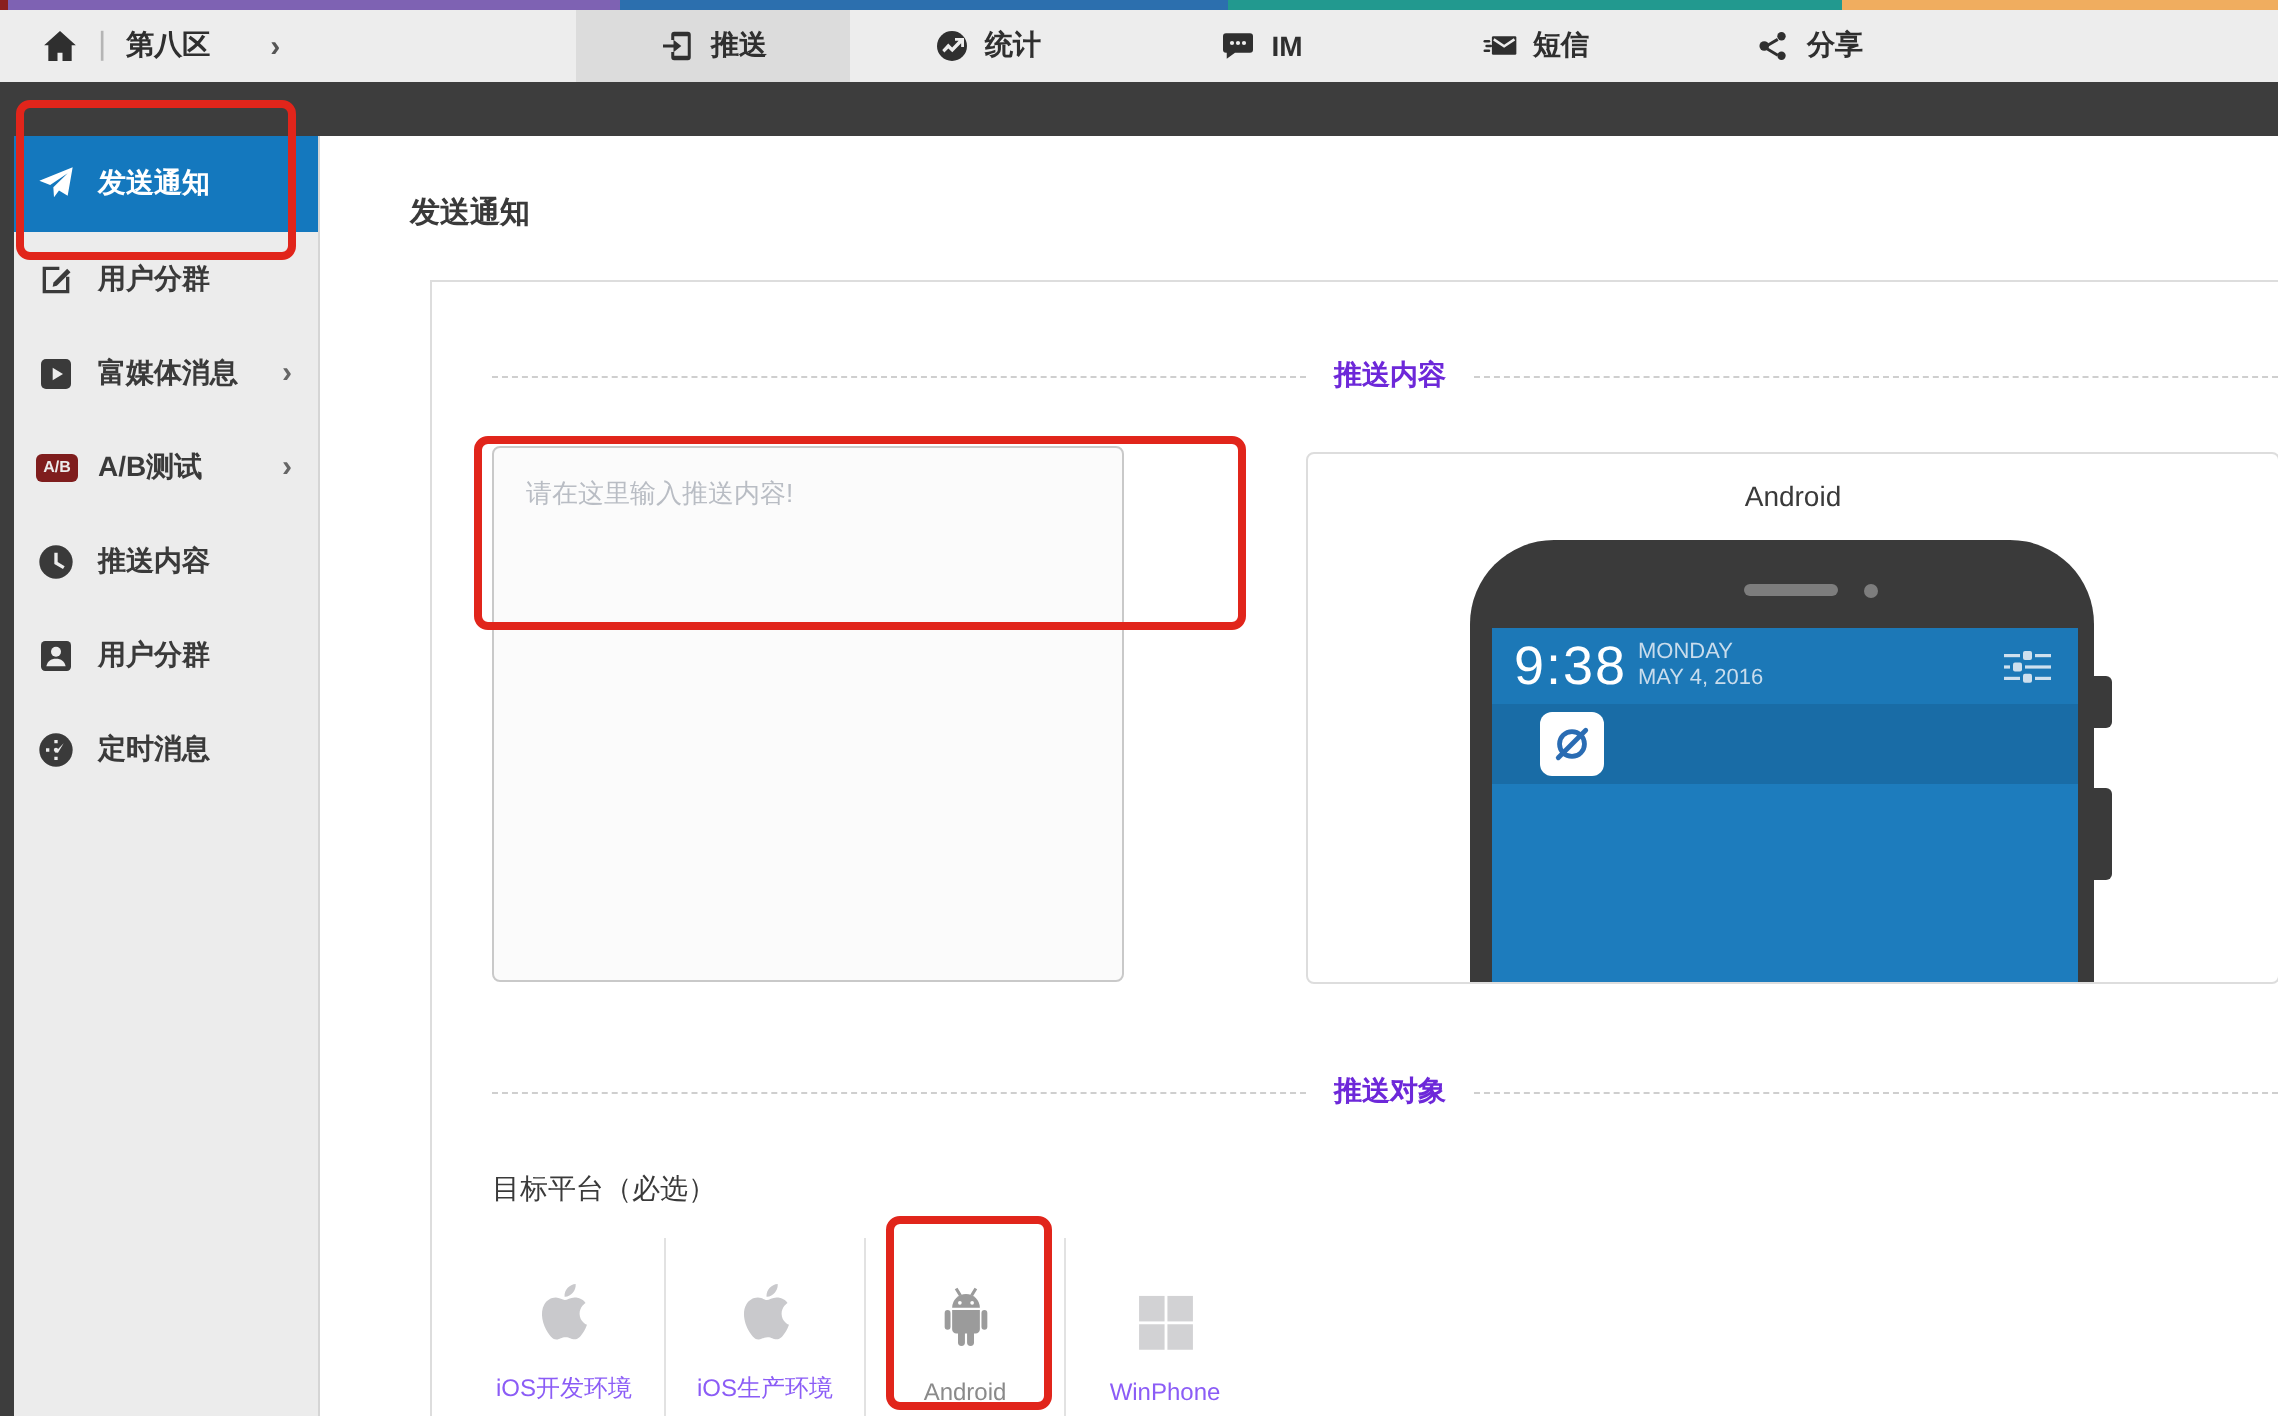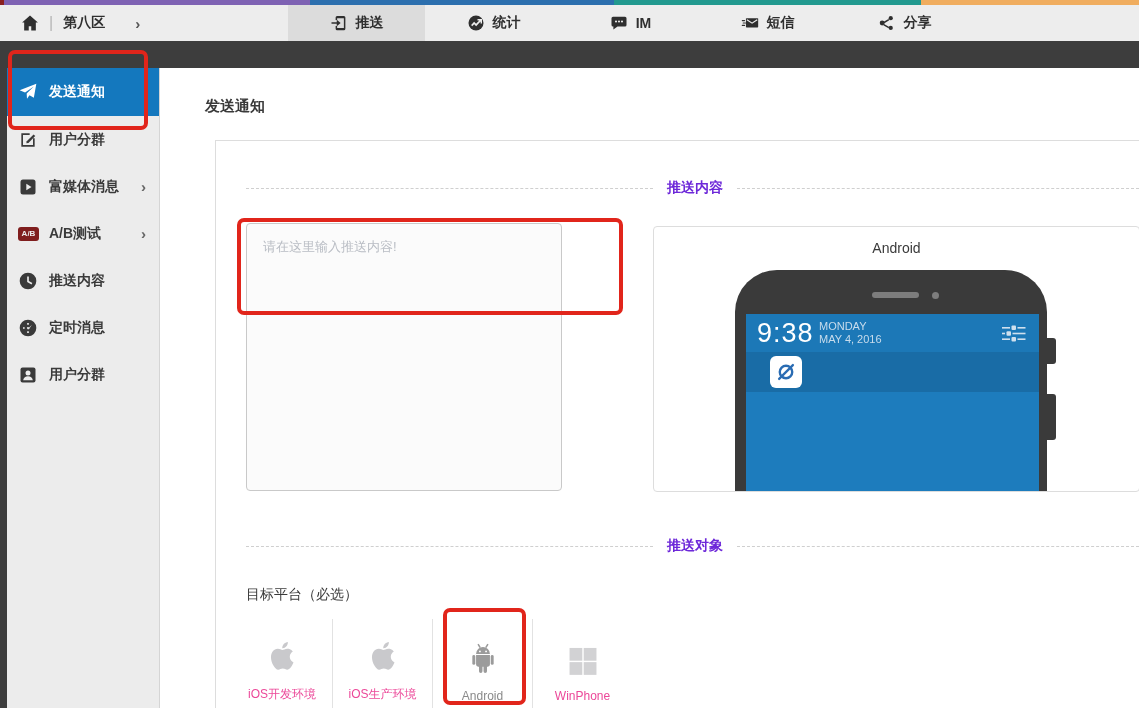--- a/index.html
+++ b/index.html
@@ -75,21 +75,21 @@
   .app-icon { position:absolute; left:24px; top:4px; width:32px; height:32px; background:#fff; border-radius:6px;
               display:flex; align-items:center; justify-content:center; }
 
   .target-label { position:absolute; left:30px; top:445px; font-size:14px; color:#3a3a3a; }
   .platforms { position:absolute; left:16px; top:478px; display:flex; }
   .platform { width:100px; height:92px; display:flex; flex-direction:column; align-items:center;
               justify-content:flex-end; padding-bottom:8px; gap:12px; cursor:pointer; }
   .platform + .platform { border-left:1px solid #e2e2e2; }
   .platform .plabel { font-size:12px; }
   .platform.dim svg { fill:#c9c9cc; }
-  .platform.dim .plabel { color:#ec4899; }
+  .platform.dim .plabel { color:#8b5cf6; }
   .platform.win svg { fill:#d2d2d4; }
   .platform.sel svg { fill:#9b9b9b; }
   .platform.sel .plabel { color:#8a8a8a; }
 
   
   .anno { position:absolute; border:4px solid #e1251b; border-radius:7px; z-index:30; pointer-events:none; }
   .anno.a1 { left:8px; top:50px; width:140px; height:80px; }
   .anno.a2 { left:237px; top:218px; width:386px; height:97px; }
   .anno.a3 { left:443px; top:608px; width:83px; height:97px; }
 </style>
@@ -205,33 +205,33 @@
     </div>
     <div class="side-item">
       <svg viewBox="0 0 24 24">
           <circle cx="12" cy="12" r="10"></circle>
           <path fill="#ececec" d="M11 6.5h2V12l4.2 2.5-1 1.7-5.2-3z"></path>
         </svg>
       <span class="slabel">推送内容</span>
     </div>
     <div class="side-item">
       <svg viewBox="0 0 24 24">
+          <rect x="3" y="3" width="18" height="18" rx="2.5"></rect>
+          <circle fill="#ececec" cx="12" cy="9.5" r="3"></circle>
+          <path fill="#ececec" d="M6.2 18.2c.6-3 2.7-4.6 5.8-4.6s5.2 1.6 5.8 4.6z"></path>
+        </svg>
+      <span class="slabel">用户分群</span>
+    </div>
+    <div class="side-item">
+      <svg viewBox="0 0 24 24">
           <circle cx="12" cy="12" r="10"></circle>
           <path fill="#ececec" d="M11 6h2v2h-2zM6 11h2v2H6zM11 16h2v2h-2zM12 12.8 16.6 8l-3.4 5.6-1.9-.1z"></path>
           <circle fill="#ececec" cx="12" cy="12" r="1.3"></circle>
         </svg>
       <span class="slabel">定时消息</span>
-    </div>
-    <div class="side-item">
-      <svg viewBox="0 0 24 24">
-          <rect x="3" y="3" width="18" height="18" rx="2.5"></rect>
-          <circle fill="#ececec" cx="12" cy="9.5" r="3"></circle>
-          <path fill="#ececec" d="M6.2 18.2c.6-3 2.7-4.6 5.8-4.6s5.2 1.6 5.8 4.6z"></path>
-        </svg>
-      <span class="slabel">用户分群</span>
     </div>
   </div>
 
   <div class="main">
     <div class="page-title">发送通知</div>
 
     <div class="card">
 
       <div class="divider d1">
         <span class="dash"></span>

